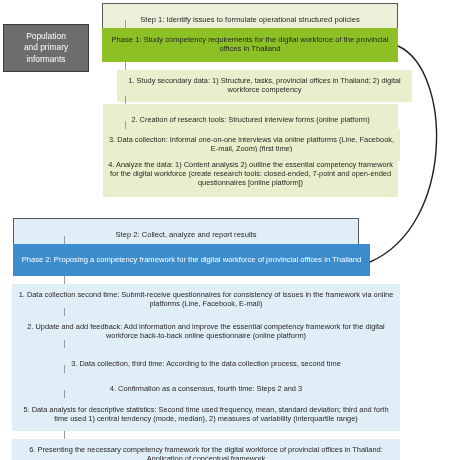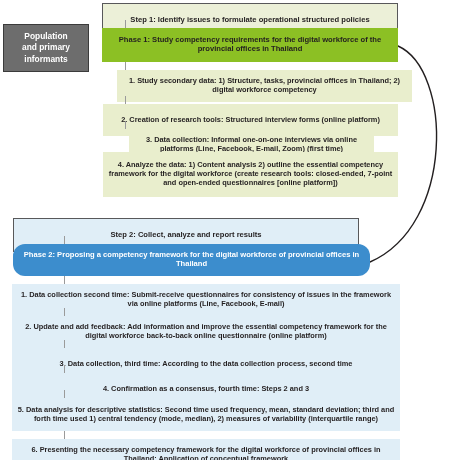--- a/index.html
+++ b/index.html
@@ -26,21 +26,20 @@
     position: absolute;
     box-sizing: border-box;
     display: flex;
     align-items: center;
     justify-content: center;
     text-align: center;
     line-height: 1.18;
     color: #231f20;
     font-size: 7.4px;
     padding: 16px 4px;
-    font-weight: bold;
   }
 
   
   .gray-box {
     background: #6d6d6d;
     border: 1px solid #3b3b3b;
     color: #ffffff;
     font-size: 8.4px;
     line-height: 1.32;
   }
@@ -125,37 +124,37 @@
   </div>
 
   <div class="connector" style="left:125px; top:96px; height:8px;"></div>
 
   <div class="node green-step" style="left:103px; top:104px; width:295px; height:17px;">
     <span>2. Creation of research tools: Structured interview forms (online platform)</span>
   </div>
 
   <div class="connector" style="left:125px; top:121px; height:8px;"></div>
 
-  <div class="node green-step" style="left:103px; top:129px; width:245px; height:26px;margin-left:26px;">
+  <div class="node green-step" style="left:103px; top:129px; width:297px; height:26px;">
     <span>3. Data collection: Informal one-on-one interviews via online platforms (Line, Facebook, E-mail, Zoom) (first time)</span>
   </div>
 
   <div class="connector" style="left:125px; top:155px; height:8px;"></div>
 
   <div class="node green-step" style="left:103px; top:152px; width:295px; height:45px;">
     <span>4. Analyze the data: 1) Content analysis 2) outline the essential competency framework for the digital workforce (create research tools: closed-ended, 7-point and open-ended questionnaires [online platform])</span>
   </div>
 
   <div class="node step-box blue" style="left:13px; top:218px; width:346px; height:18px;justify-content:center;">
     <span>Step 2: Collect, analyze and report results</span>
   </div>
 
   <div class="connector" style="left:64px; top:236px; height:8px;"></div>
 
-  <div class="node phase-blue" style="left:13px; top:244px; width:357px; height:32px;border-radius:12px;">
+  <div class="node phase-blue" style="left:13px; top:244px; width:357px; height:32px;">
     <span>Phase 2: Proposing a competency framework for the digital workforce of provincial offices in Thailand</span>
   </div>
 
   <div class="connector" style="left:64px; top:276px; height:8px;"></div>
 
   <div class="node blue-step" style="left:12px; top:284px; width:388px; height:24px;">
     <span>1. Data collection second time: Submit-receive questionnaires for consistency of issues in the framework via online platforms (Line, Facebook, E-mail)</span>
   </div>
 
   <div class="connector" style="left:64px; top:308px; height:8px;"></div>

